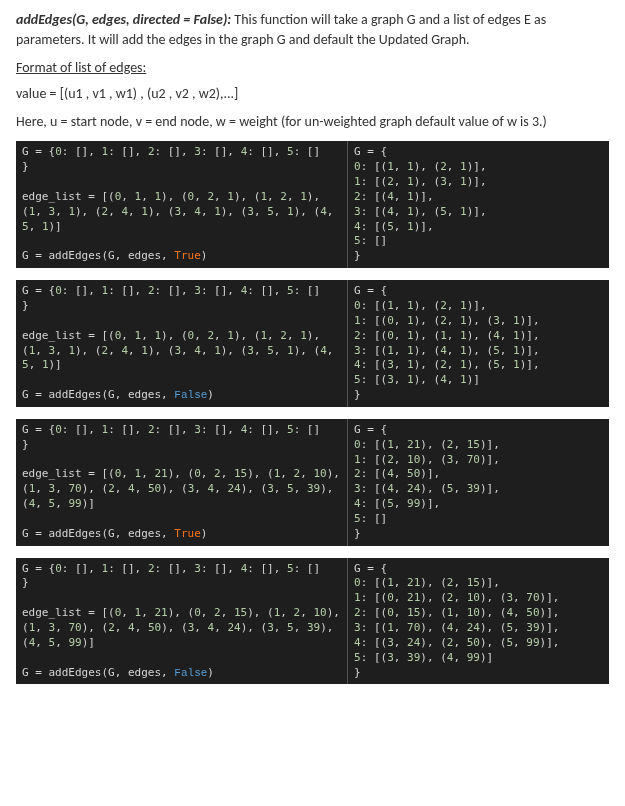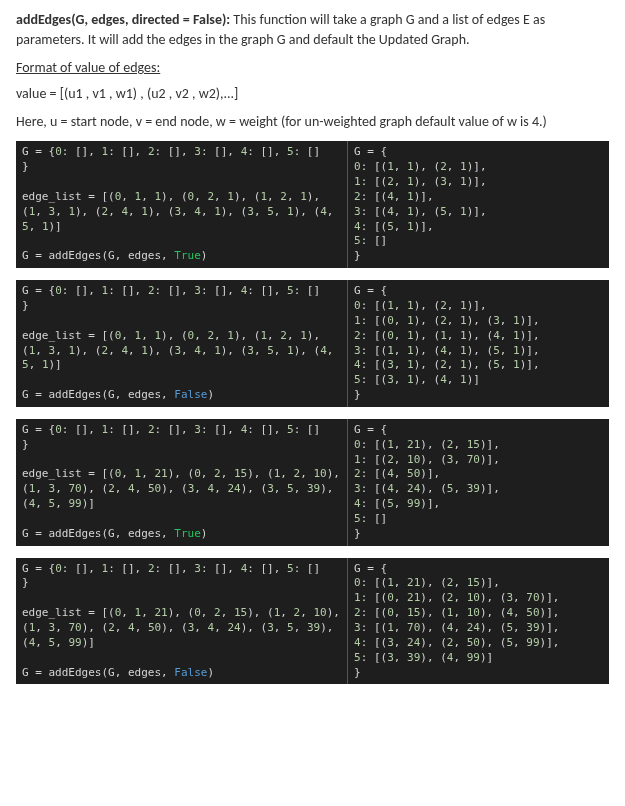--- a/index.html
+++ b/index.html
@@ -14,20 +14,21 @@
     background: #fff;
     width: 625px;
     padding: 10px 16px;
   }
   .heading {
     margin-bottom: 6px;
     line-height: 1.4;
   }
   .heading .fn-name {
     font-weight: bold;
+    font-style: italic;
   }
   .subheading {
     text-decoration: underline;
     margin: 10px 0 8px 0;
   }
   .para {
     margin: 8px 0;
     line-height: 1.4;
   }
   .example-block {
@@ -46,38 +47,38 @@
     word-break: break-all;
   }
   .example-block .left {
     width: 56%;
     border-right: 1px solid #555;
   }
   .example-block .right {
     width: 44%;
   }
   .tok-num { color: #b5cea8; }
-  .tok-true { color: #22c55e; }
-  .tok-false { color: #569cd6; }
+  .tok-true { color: #f97316; }
+  .tok-false { color: #569cd6; font-family: Liberation Mono, monospace; }
   .pre-line {
     white-space: pre-wrap;
   }
 </style>
 </head>
 <body>
 
 <p class="heading">
   <span class="fn-name">addEdges(G, edges, directed = False):</span><span> This function will take a graph G and a list of edges E as parameters. It will add the edges in the graph G and default the Updated Graph.</span>
 </p>
 
-<p class="subheading">Format of value of edges:</p>
+<p class="subheading">Format of list of edges:</p>
 
 <p class="para">value = [(u1 , v1 , w1) , (u2 , v2 , w2),...]</p>
 
-<p class="para">Here, u = start node, v = end node, w = weight (for un-weighted graph default value of w is 4.)</p>
+<p class="para">Here, u = start node, v = end node, w = weight (for un-weighted graph default value of w is 3.)</p>
 
 <div id="examples-container">
     <div class="example-block">
       <div class="col left pre-line">G = {<span class="tok-num">0</span>: [], <span class="tok-num">1</span>: [], <span class="tok-num">2</span>: [], <span class="tok-num">3</span>: [], <span class="tok-num">4</span>: [], <span class="tok-num">5</span>: []
 }
 
 edge_list = [(<span class="tok-num">0</span>, <span class="tok-num">1</span>, <span class="tok-num">1</span>), (<span class="tok-num">0</span>, <span class="tok-num">2</span>, <span class="tok-num">1</span>), (<span class="tok-num">1</span>, <span class="tok-num">2</span>, <span class="tok-num">1</span>), (<span class="tok-num">1</span>, <span class="tok-num">3</span>, <span class="tok-num">1</span>), (<span class="tok-num">2</span>, <span class="tok-num">4</span>, <span class="tok-num">1</span>), (<span class="tok-num">3</span>, <span class="tok-num">4</span>, <span class="tok-num">1</span>), (<span class="tok-num">3</span>, <span class="tok-num">5</span>, <span class="tok-num">1</span>), (<span class="tok-num">4</span>, <span class="tok-num">5</span>, <span class="tok-num">1</span>)]
 
 G = addEdges(G, edges, <span class="tok-true">True</span>)</div>
       <div class="col right pre-line">G = {

